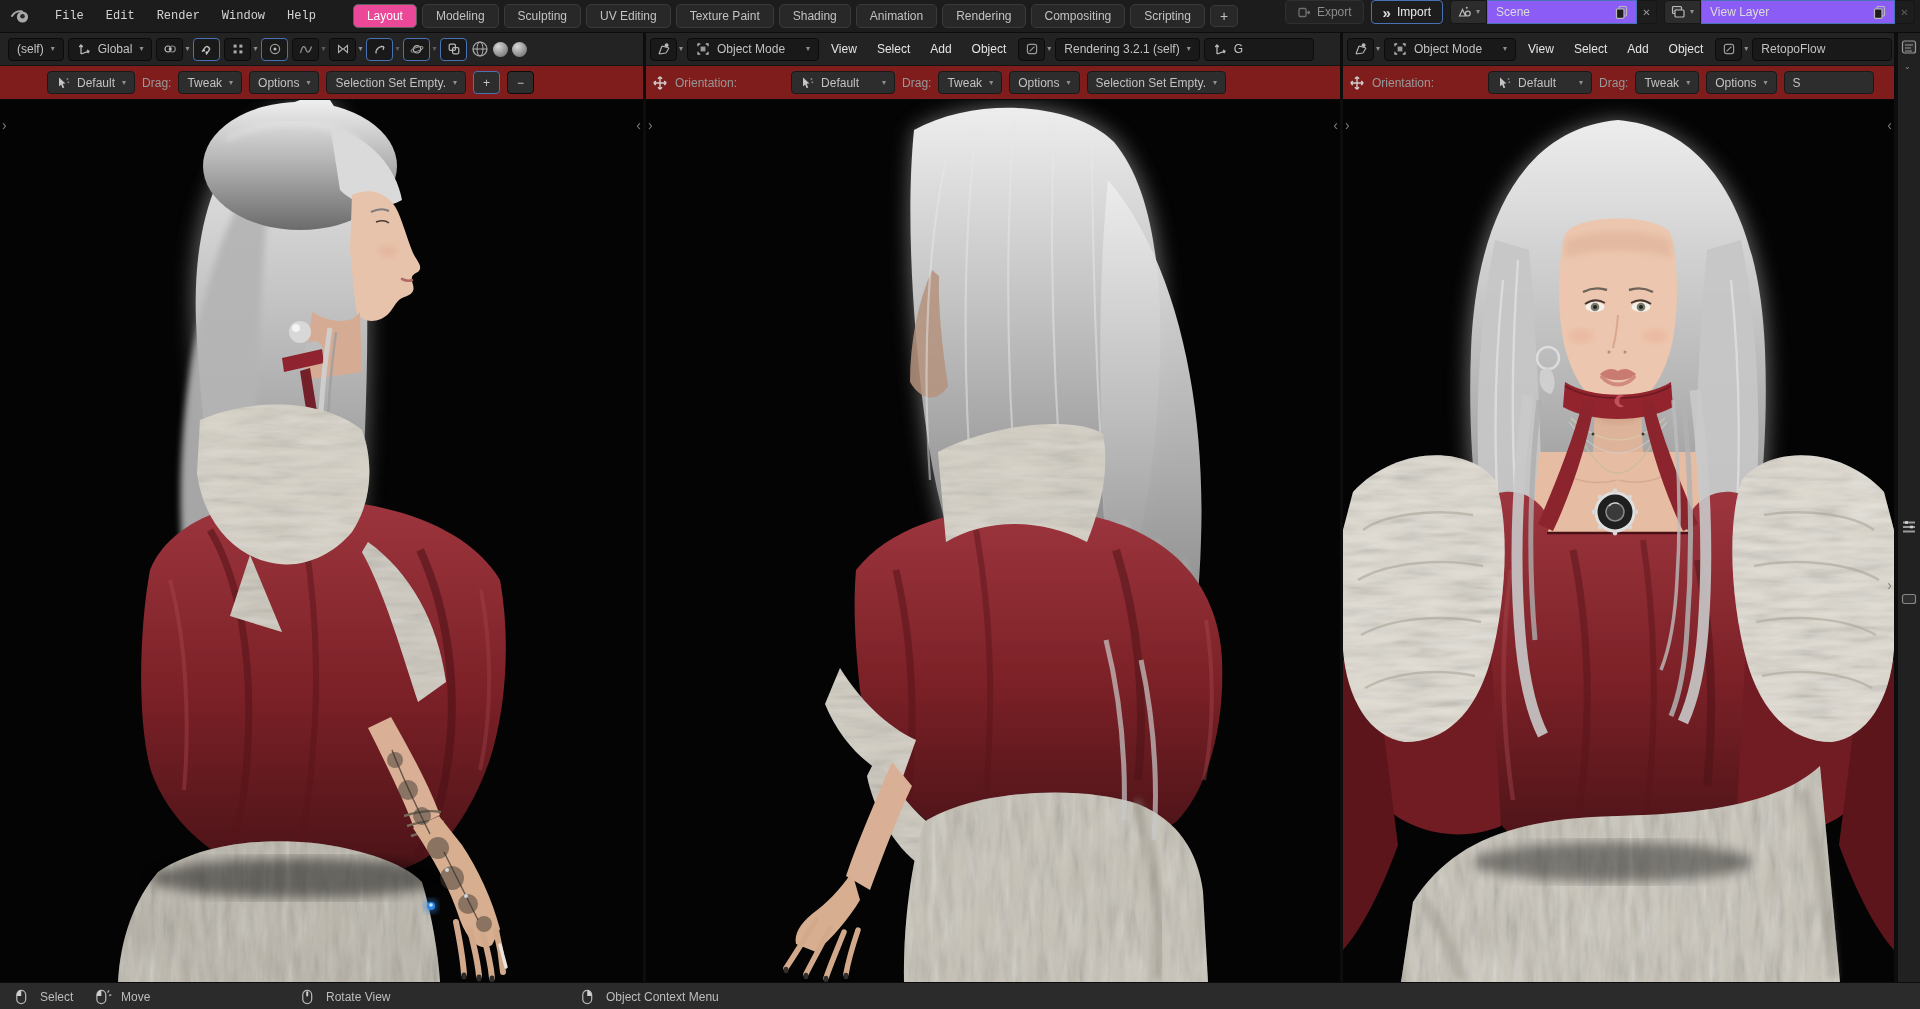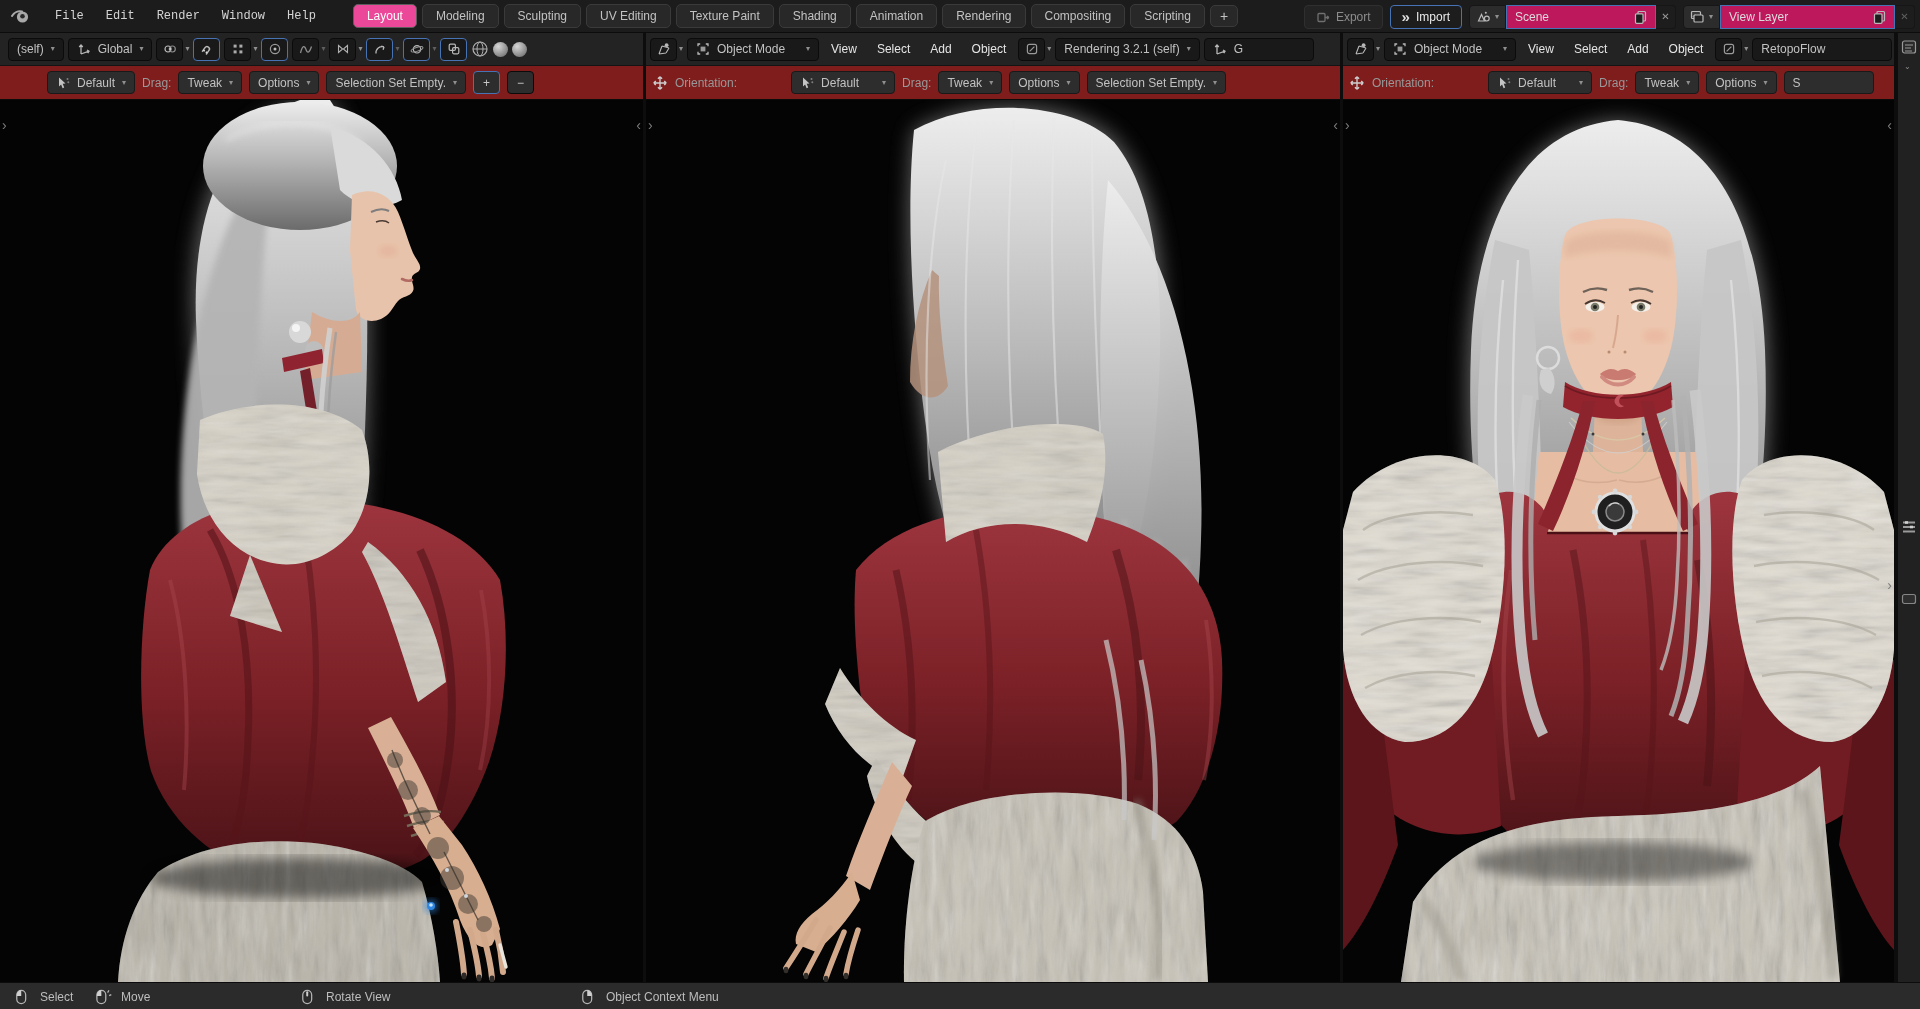--- a/index.html
+++ b/index.html
@@ -11,37 +11,37 @@
   
   .topbar { height:33px; background:#1c1c1c; border-bottom:1px solid #0c0c0c;
             display:flex; align-items:center; padding:0 6px; position:relative; flex:none; white-space:nowrap;}
   .logo { width:22px; height:22px; display:flex; align-items:center; justify-content:center; margin:0 4px; }
   .menus { display:flex; margin-left:8px;font-family:Liberation Mono, monospace; }
   .menu-item { padding:4px 11px; border-radius:4px; color:#d4d4d4; }
   .tabs { display:flex; gap:5px; margin-left:26px; align-items:center; }
   .tab { padding:4px 13px; border-radius:5px; background:#282828; border:1px solid #3a3a3a; color:#c2c2c2; }
   .tab.active { background:#ec4899; border-color:#5d5d5d; color:#fdfdfd; }
   .tab-add { padding:3px 9px; border-radius:5px; border:1px solid #3a3a3a; background:#282828; color:#c2c2c2; font-size:14px; line-height:14px;}
-  .topbar-right { position:absolute; right:5px; top:0; height:33px; display:flex; align-items:center; gap:7px; }
+  .topbar-right { position:absolute; right:5px; top:0; height:33px; display:flex; gap:7px; }
   .pillbtn { display:inline-flex; align-items:center; gap:6px; height:24px; padding:0 11px;
              border-radius:4px; border:1px solid #2f2f2f; background:#232323; }
   .pillbtn.dim { color:#8c8c8c; }
   .pillbtn.accent { border-color:#4772b3; color:#e9e9e9; background:#1d1d1d; }
   .imp-ic { font-size:15px; font-weight:bold; color:#dedede; line-height:1;}
   .id-grp { display:inline-flex; align-items:center; height:24px; }
   .id-icbtn { display:inline-flex; align-items:center; gap:4px; height:24px; padding:0 6px;
               background:#2c2c2c; border:1px solid #161616; border-radius:4px 0 0 4px; }
   .id-field { display:inline-flex; align-items:center; height:24px; padding:0 8px; gap:8px;
-              background:#be185d; border:1px solid #4772b3; }
+              background:#8b5cf6; border:1px solid #4772b3; }
   .id-field .val { color:#dcdcdc; }
   .id-x { display:inline-flex; align-items:center; justify-content:center; height:24px; width:20px;
           background:#1d1d1d; border:1px solid #161616; border-left:none; border-radius:0 4px 4px 0;
           color:#9a9a9a; font-size:10px; }
   .id-x.dim { color:#5f5f5f; }
-  .w-scene { width:150px; } .w-layer { width:175px; }
+  .w-scene { width:150px; } .w-layer { width:194px; }
 
   
   .workspace { flex:1; display:flex; background:#0d0d0d; gap:3px; min-height:0; }
   .vp { display:flex; flex-direction:column; min-width:0; }
   .vp-l { width:643px; } .vp-m { width:694px; } .vp-r { width:551px; }
   .strip { flex:1; background:#212121; position:relative; border-left:1px solid #0d0d0d; }
 
   .vph { height:33px; background:#232323; border-bottom:1px solid #141414; display:flex; align-items:center;
          gap:4px; padding:0 4px; overflow:hidden; position:relative; flex:none; white-space:nowrap; }
   .vpt { height:34px; background:#7f1d1d; border-bottom:1px solid #0b0b0b; display:flex; align-items:center;

